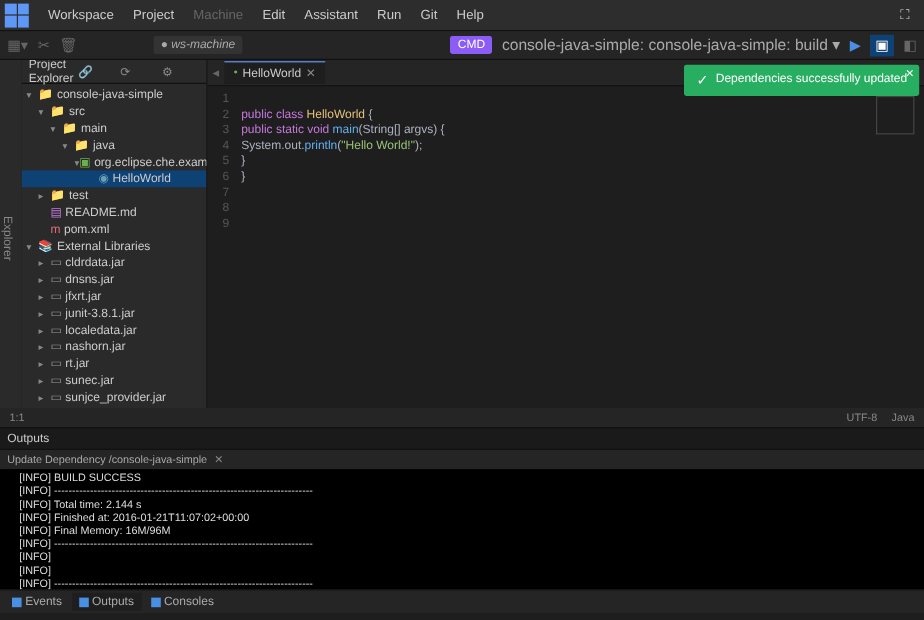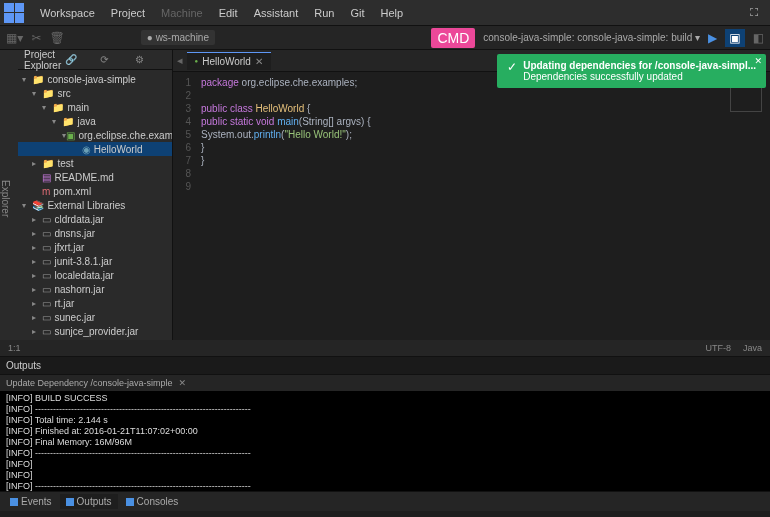--- a/index.html
+++ b/index.html
@@ -4,23 +4,23 @@
 <style>
 * { margin: 0; padding: 0; box-sizing: border-box; font-family: Arial, sans-serif; }
 body { background: #1e1e1e; color: #ccc; font-size: 11px; overflow: hidden; width: 770px; height: 517px; }
 .topbar { height: 26px; background: #2d2d2d; display: flex; align-items: center; padding: 0 4px; border-bottom: 1px solid #111; }
 .logo { width: 20px; height: 20px; display: grid; grid-template: 1fr 1fr / 1fr 1fr; gap: 1px; margin-right: 8px; }
 .logo div { background: #5e97f6; }
 .menu-item { padding: 0 8px; cursor: pointer; color: #ccc; }
 .menu-item.disabled { color: #666; }
 .toolbar2 { height: 24px; background: #252525; display: flex; align-items: center; padding: 0 6px; gap: 8px; border-bottom: 1px solid #111; }
 .toolbar2 .icon { color: #666; font-size: 12px; }
-.ws-badge { background: #333; padding: 2px 6px; border-radius: 2px; color: #aaa; font-size: 10px; }
-.cmd-badge { background: #ec4899; padding: 2px 6px; border-radius: 2px; color: #fff; font-size: 14px; }
-.cmd-text { color: #aaa; font-size: 10px; }
+.ws-badge { background: #333; padding: 2px 6px; border-radius: 2px; color: #aaa; font-size: 10px; font-style: italic; }
+.cmd-badge { background: #8b5cf6; padding: 2px 6px; border-radius: 2px; color: #fff; font-size: 10px; }
+.cmd-text { color: #aaa; font-size: 13px; }
 .play-icon { color: #4a90e2; font-size: 12px; }
 .spacer { flex: 1; }
 .main { display: flex; height: 290px; }
 .leftbar { width: 18px; background: #2a2a2a; writing-mode: vertical-lr; text-align: center; padding-top: 8px; color: #888; font-size: 10px; }
 .explorer { width: 155px; background: #2a2a2a; border-right: 1px solid #111; overflow: hidden; }
 .explorer-header { height: 20px; display: flex; align-items: center; padding: 0 6px; border-bottom: 1px solid #111; }
 .explorer-header span { flex: 1; color: #ccc; font-size: 10px; }
 .explorer-header .icon { color: #888; margin-left: 4px; font-size: 10px; }
 .tree { padding: 2px 0; }
 .tree-item { display: flex; align-items: center; height: 14px; padding: 0 4px; cursor: pointer; font-size: 10px; color: #ccc; white-space: nowrap; }
@@ -46,21 +46,21 @@
 .txt { color: #abb2bf; }
 .status { height: 16px; background: #252525; display: flex; align-items: center; padding: 0 8px; font-size: 9px; color: #888; }
 .notification { position: absolute; top: 4px; right: 4px; background: #27ae60; color: #fff; padding: 6px 10px; border-radius: 2px; font-size: 10px; display: flex; gap: 6px; z-index: 10; }
 .notification .check { font-size: 12px; }
 .notification .close-n { position: absolute; top: 2px; right: 4px; font-size: 9px; }
 .square-box { position: absolute; top: 30px; right: 8px; width: 32px; height: 32px; border: 1px solid #444; }
 .outputs { background: #1a1a1a; border-top: 1px solid #111; }
 .outputs-header { height: 18px; display: flex; align-items: center; padding: 0 6px; color: #ccc; font-size: 10px; border-bottom: 1px solid #111; }
 .outputs-tab { height: 16px; background: #252525; display: flex; align-items: center; padding: 0 6px; font-size: 9px; color: #aaa; }
 .outputs-tab .close { margin-left: 6px; color: #888; }
-.console { padding: 2px 6px; font-family: Consolas, monospace; font-size: 9px; color: #ddd; line-height: 11px; background: #000; height: 100px; overflow: hidden; }
+.console { padding: 2px 16px; font-family: Consolas, monospace; font-size: 9px; color: #ddd; line-height: 11px; background: #000; height: 100px; overflow: hidden; }
 .bottom-tabs { height: 20px; background: #252525; display: flex; align-items: center; gap: 2px; padding: 0 4px; border-top: 1px solid #111; }
 .btab { padding: 2px 6px; font-size: 10px; color: #aaa; display: flex; align-items: center; gap: 3px; }
 .btab.active { background: #1e1e1e; }
 .btab .sq { width: 8px; height: 8px; background: #4a90e2; }
 </style>
 </head>
 <body>
 
 <div class="topbar">
   <div class="logo">
@@ -223,33 +223,31 @@
           <div>2</div>
           <div>3</div>
           <div>4</div>
           <div>5</div>
           <div>6</div>
           <div>7</div>
           <div>8</div>
           <div>9</div>
         </div>
       <div class="lines">
-        <div><span class="kw">package</span><span class="txt"> org.eclipse.che.examples;</span></div>
         <div>&nbsp;</div>
         <div><span class="kw">public class</span><span class="cls"> HelloWorld</span><span class="txt"> {</span></div>
         <div><span class="kw">    public static void</span><span class="fn"> main</span><span class="txt">(String[] argvs) {</span></div>
         <div><span class="txt">        System.out.</span><span class="fn">println</span><span class="txt">(</span><span class="str">"Hello World!"</span><span class="txt">);</span></div>
         <div><span class="txt">    }</span></div>
         <div><span class="txt">}</span></div>
       </div>
     </div>
     <div class="notification">
       <span class="check">✓</span>
       <div>
-        <div style="font-weight:bold">Updating dependencies for /console-java-simpl...</div>
         <div>Dependencies successfully updated</div>
       </div>
       <span class="close-n">✕</span>
     </div>
     <div class="square-box"></div>
   </div>
 </div>
 
 <div class="status">
   <span>1:1</span>

